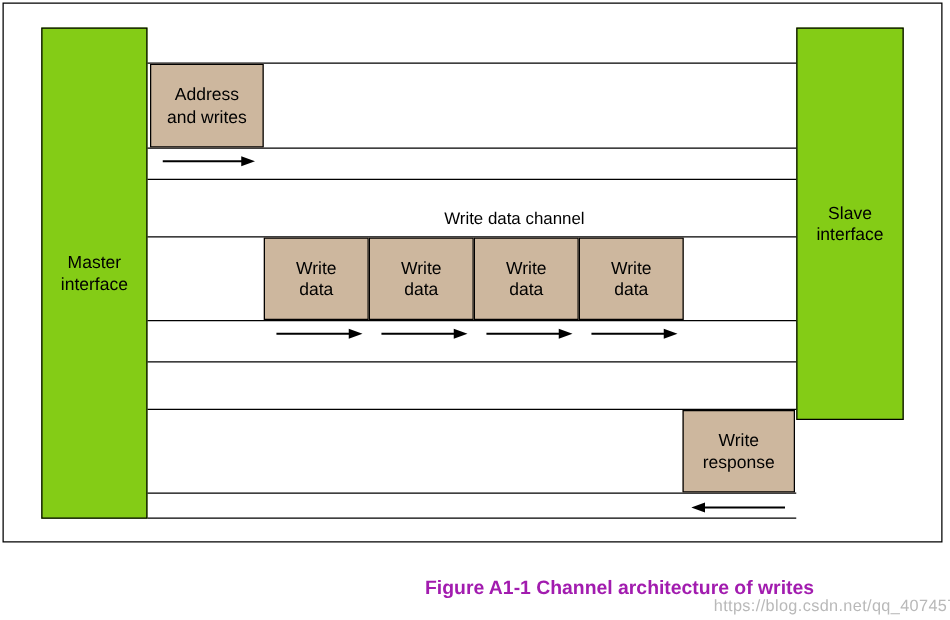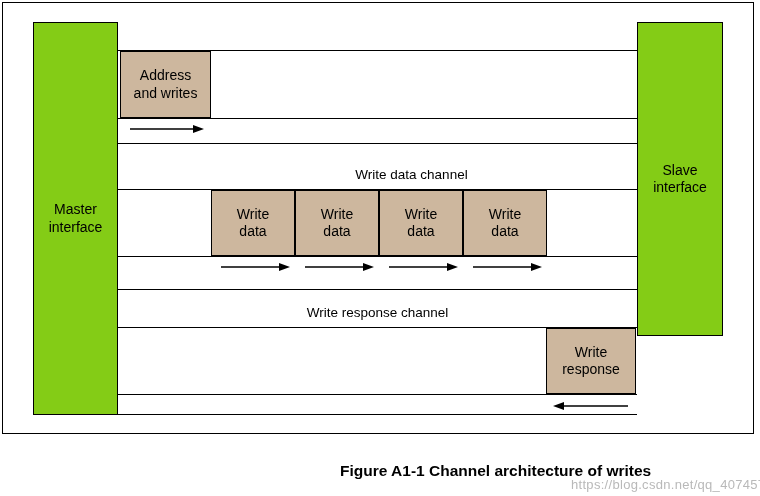--- a/index.html
+++ b/index.html
@@ -93,21 +93,21 @@
     position: absolute;
     height: 10px;
   }
   .arrow svg { display: block; }
 
   
   .fig-title {
     position: absolute;
     font-size: 15.5px;
     font-weight: bold;
-    color: #000000;
+    color: #a21caf;
     white-space: nowrap;
   }
 
   .watermark {
     position: absolute;
     font-size: 13px;
     color: #b9b9b9;
     white-space: nowrap;
     letter-spacing: 0.3px;
   }
@@ -199,21 +199,20 @@
       <polygon points="69,5 58,1 58,9" fill="#000000"></polygon>
     </svg>
   </div>
   <div class="arrow" style="left:473px; top:262px; width:70px;">
     <svg width="70" height="10" viewBox="0 0 70 10">
       <line x1="0" y1="5" x2="61" y2="5" stroke="#000000" stroke-width="1.6"></line>
       <polygon points="69,5 58,1 58,9" fill="#000000"></polygon>
     </svg>
   </div>
 
-  <div class="caption" style="left:118px; top:305px; width:519px;">Write response channel</div>
 
   <div class="rail" style="left:118px; top:327px; width:519px; height:88px;"></div>
   <div class="rail-mid" style="left:118px; top:394px; width:519px; height:0;"></div>
 
   <div class="box" style="left:546px; top:328px; width:90px; height:66px;">
     <div>
       <span style="display:block">Write</span>
       <span style="display:block">response</span>
     </div>
   </div>

